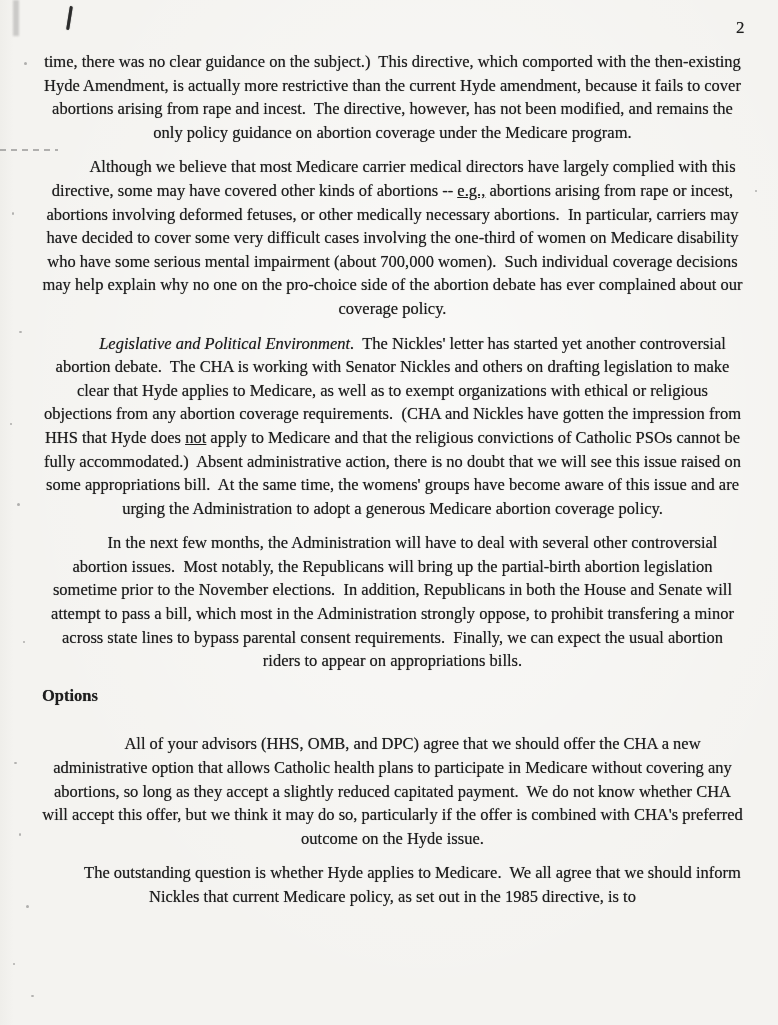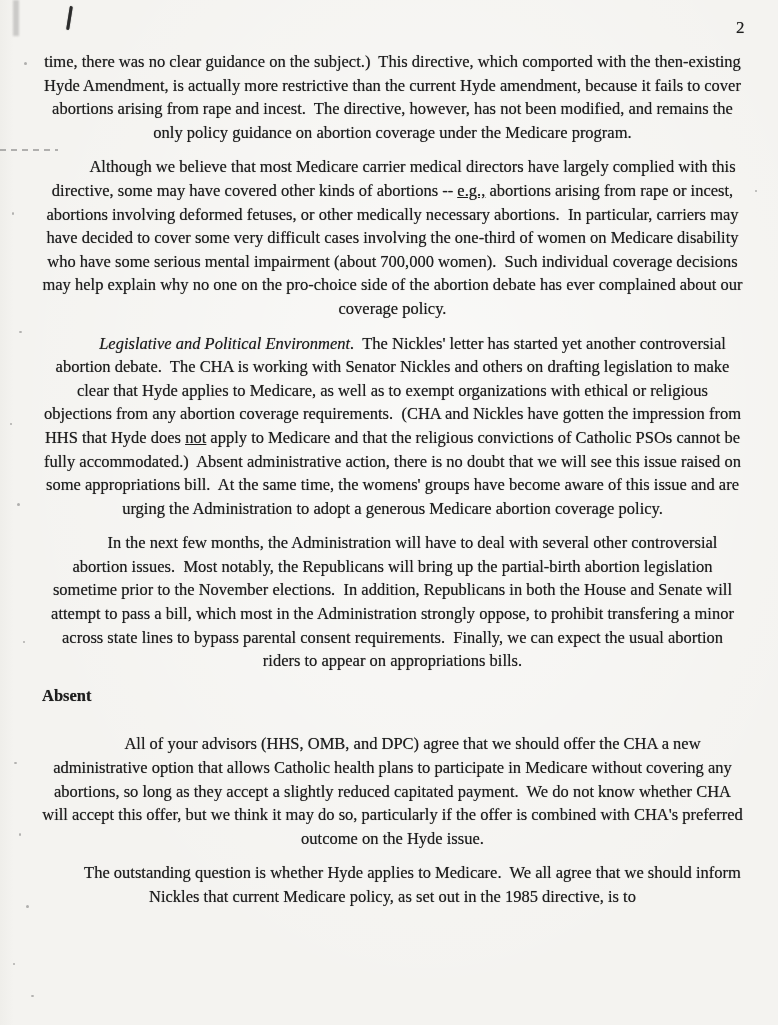--- a/index.html
+++ b/index.html
@@ -109,18 +109,18 @@
 
   <div class="hand-mark" title=""></div>
 
   <div class="page-number">2</div>
 
   <div class="doc-body">
       <p class="para"><span class="">time, there was no clear guidance on the subject.)  This directive, which comported with the then-existing Hyde Amendment, is actually more restrictive than the current Hyde amendment, because it fails to cover abortions arising from rape and incest.  The directive, however, has not been modified, and remains the only policy guidance on abortion coverage under the Medicare program.</span></p>
       <p class="para indent"><span class="">Although we believe that most Medicare carrier medical directors have largely complied with this directive, some may have covered other kinds of abortions -- </span><span class="seg-underline">e.g.,</span><span class=""> abortions arising from rape or incest, abortions involving deformed fetuses, or other medically necessary abortions.  In particular, carriers may have decided to cover some very difficult cases involving the one-third of women on Medicare disability who have some serious mental impairment (about 700,000 women).  Such individual coverage decisions may help explain why no one on the pro-choice side of the abortion debate has ever complained about our coverage policy.</span></p>
       <p class="para indent"><span class="seg-italic">Legislative and Political Environment.</span><span class="">  The Nickles' letter has started yet another controversial abortion debate.  The CHA is working with Senator Nickles and others on drafting legislation to make clear that Hyde applies to Medicare, as well as to exempt organizations with ethical or religious objections from any abortion coverage requirements.  (CHA and Nickles have gotten the impression from HHS that Hyde does </span><span class="seg-underline">not</span><span class=""> apply to Medicare and that the religious convictions of Catholic PSOs cannot be fully accommodated.)  Absent administrative action, there is no doubt that we will see this issue raised on some appropriations bill.  At the same time, the womens' groups have become aware of this issue and are urging the Administration to adopt a generous Medicare abortion coverage policy.</span></p>
       <p class="para indent"><span class="">In the next few months, the Administration will have to deal with several other controversial abortion issues.  Most notably, the Republicans will bring up the partial-birth abortion legislation sometime prior to the November elections.  In addition, Republicans in both the House and Senate will attempt to pass a bill, which most in the Administration strongly oppose, to prohibit transfering a minor across state lines to bypass parental consent requirements.  Finally, we can expect the usual abortion riders to appear on appropriations bills.</span></p>
-      <h2 class="heading"><span class="seg-bold">Absent</span></h2>
+      <h2 class="heading"><span class="seg-bold">Options</span></h2>
       <p class="para indent"><span class="">All of your advisors (HHS, OMB, and DPC) agree that we should offer the CHA a new administrative option that allows Catholic health plans to participate in Medicare without covering any abortions, so long as they accept a slightly reduced capitated payment.  We do not know whether CHA will accept this offer, but we think it may do so, particularly if the offer is combined with CHA's preferred outcome on the Hyde issue.</span></p>
       <p class="para indent"><span class="">The outstanding question is whether Hyde applies to Medicare.  We all agree that we should inform Nickles that current Medicare policy, as set out in the 1985 directive, is to</span></p>
     </div>
 
 </div>
 
 </body></html>

